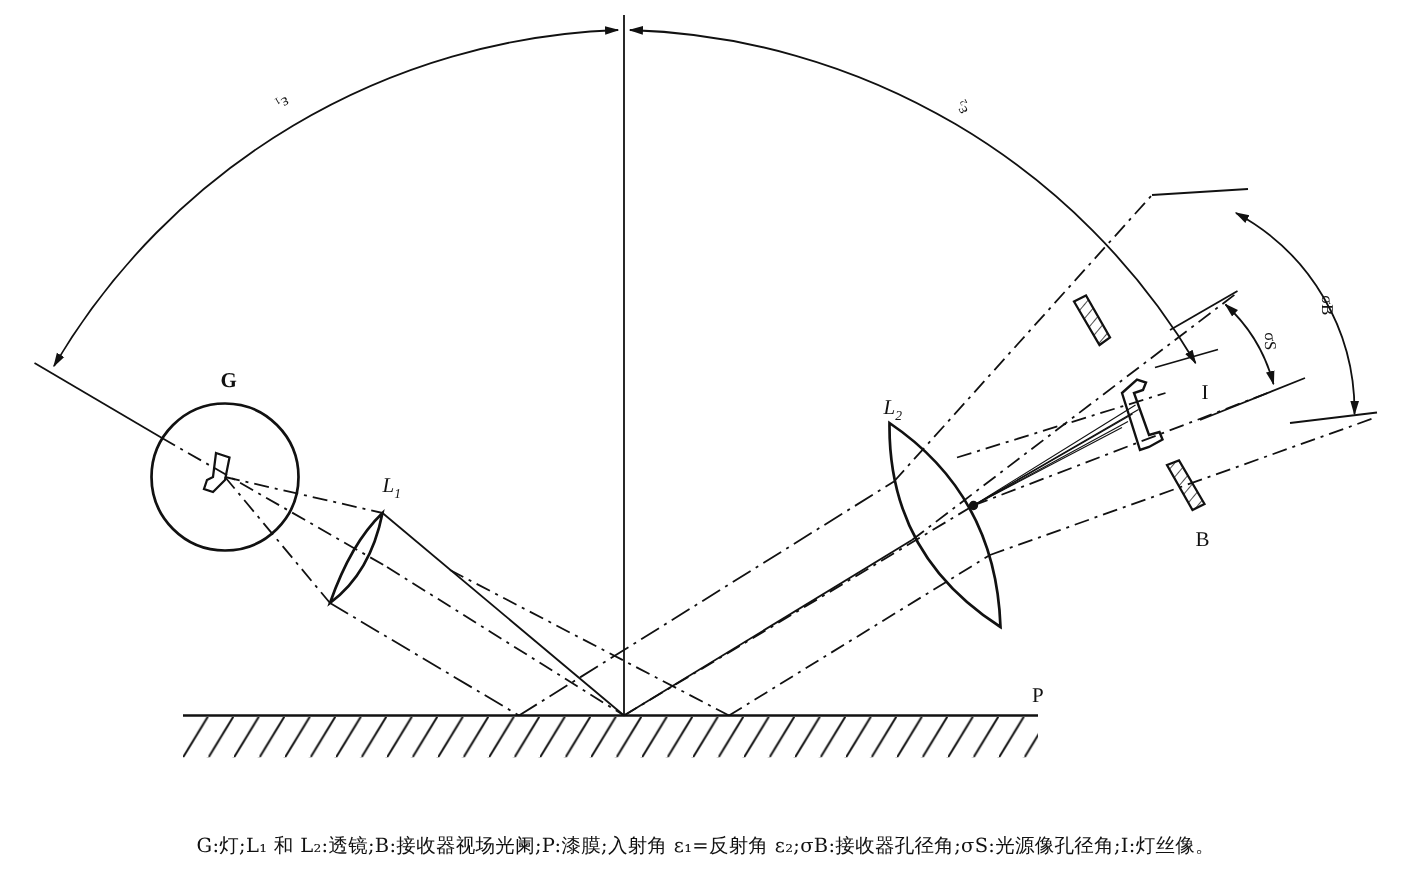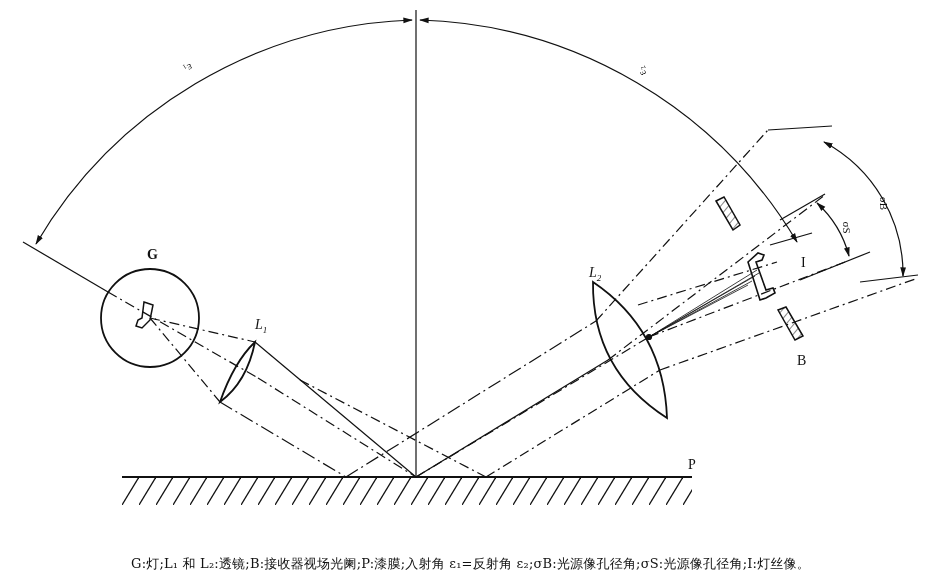--- a/index.html
+++ b/index.html
@@ -108,13 +108,13 @@
   <div class="lbl italic" style="left:589px;top:266px;"><span>L</span><sub>2</sub></div>
   <div class="lbl" style="left:797px;top:354px;">B</div>
   <div class="lbl" style="left:688px;top:458px;">P</div>
   <div class="lbl" style="left:801px;top:256px;">I</div>
   <div class="lbl" style="left:184px;top:63px;font-size:11px;transform:rotate(150deg);">ε₁</div>
   <div class="lbl" style="left:637px;top:66px;font-size:11px;transform:rotate(-120deg);">ε₂</div>
   <div class="lbl" style="left:840px;top:222px;font-size:11px;transform:rotate(90deg);">σS</div>
   <div class="lbl" style="left:877px;top:198px;font-size:11px;transform:rotate(90deg);">σB</div>
 </div>
 
-<div class="caption">G:灯;L₁ 和 L₂:透镜;B:接收器视场光阑;P:漆膜;入射角 ε₁=反射角 ε₂;σB:光源像孔径角;σS:光源像孔径角;I:灯丝像。</div>
+<div class="caption">G:灯;L₁ 和 L₂:透镜;B:接收器视场光阑;P:漆膜;入射角 ε₁=反射角 ε₂;σB:接收器孔径角;σS:光源像孔径角;I:灯丝像。</div>
 
 </body></html>

